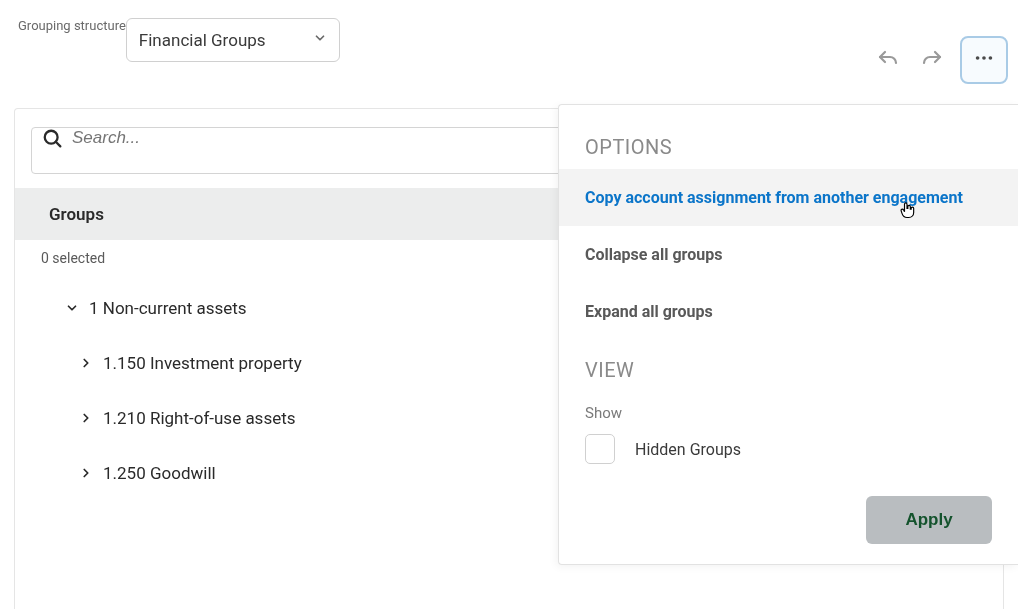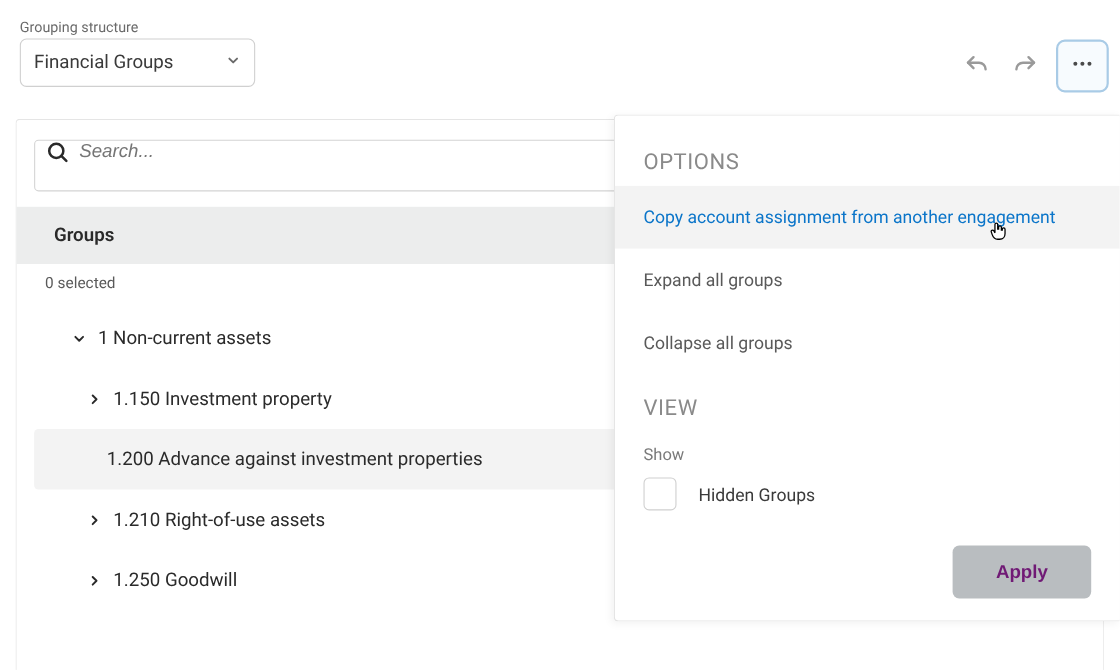--- a/index.html
+++ b/index.html
@@ -14,21 +14,21 @@
     overflow: hidden;
   }
   .top-bar {
     display: flex;
     align-items: flex-start;
     justify-content: space-between;
     padding: 18px 10px 0 18px;
   }
   .grouping-wrap {
     display: flex;
-    flex-direction: column;
+    flex-direction: row;
   }
   .grouping-label {
     font-size: 13px;
     color: #6a6a6a;
     margin-bottom: 2px;
   }
   .dropdown {
     width: 214px;
     height: 44px;
     border: 1px solid #d0d0d0;
@@ -163,21 +163,21 @@
     color: #8a8a8a;
     letter-spacing: 0.5px;
     padding: 30px 26px 10px 26px;
   }
   .options-item {
     height: 57px;
     display: flex;
     align-items: center;
     padding: 0 26px;
     font-size: 16px;
-    font-weight: 400;
+    font-weight: 700;
     color: #595959;
     cursor: pointer;
     position: relative;
   }
   .options-item.active {
     background: #f3f3f3;
     color: #0b75c9;
   }
   .view-show-label {
     font-size: 15px;
@@ -205,21 +205,21 @@
   .apply-row {
     display: flex;
     justify-content: flex-end;
     padding: 28px 26px 0 26px;
   }
   .apply-btn {
     width: 126px;
     height: 48px;
     border-radius: 6px;
     background: #b9bdc0;
-    color: #701a75;
+    color: #14532d;
     font-size: 17px;
     font-weight: 600;
     display: flex;
     align-items: center;
     justify-content: center;
     cursor: pointer;
     border: none;
   }
   .cursor-hand {
     position: absolute;
@@ -294,23 +294,20 @@
 
     <div class="tree-row level-2">
       <span class="tree-icon">
         <svg width="14" height="14" viewBox="0 0 24 24" fill="none" stroke="#2a2a2a" stroke-width="3" stroke-linecap="round" stroke-linejoin="round">
             <polyline points="9 6 15 12 9 18"></polyline>
           </svg>
       </span>
       <span>1.150 Investment property</span>
     </div>
 
-    <div class="tree-row level-2 selected">
-      <span>1.200 Advance against investment properties</span>
-    </div>
 
     <div class="tree-row level-2">
       <span class="tree-icon">
         <svg width="14" height="14" viewBox="0 0 24 24" fill="none" stroke="#2a2a2a" stroke-width="3" stroke-linecap="round" stroke-linejoin="round">
             <polyline points="9 6 15 12 9 18"></polyline>
           </svg>
       </span>
       <span>1.210 Right-of-use assets</span>
     </div>
 
@@ -331,25 +328,25 @@
   <div class="options-item active">
     <span>Copy account assignment from another engagement</span>
     <span class="cursor-hand" style="left:338px; top:30px;">
       <svg width="20" height="22" viewBox="0 0 24 24" fill="#fff" stroke="#000" stroke-width="1.4">
           <path d="M9 11V5a1.5 1.5 0 0 1 3 0v5h1V8a1.5 1.5 0 0 1 3 0v3h1v-1a1.5 1.5 0 0 1 3 0v5c0 3-2 6-6 6h-2c-3 0-5-2-6-5l-1-3c-.4-1 .3-2 1.3-2 .7 0 1.3.4 1.6 1L9 14z"></path>
         </svg>
     </span>
   </div>
 
   <div class="options-item">
+    <span>Collapse all groups</span>
+  </div>
+
+  <div class="options-item">
     <span>Expand all groups</span>
-  </div>
-
-  <div class="options-item">
-    <span>Collapse all groups</span>
   </div>
 
   <div class="options-section-label" style="padding-top:18px;">VIEW</div>
 
   <div class="view-show-label">Show</div>
 
   <div class="checkbox-row">
     <div class="checkbox"></div>
     <span class="checkbox-label">Hidden Groups</span>
   </div>

